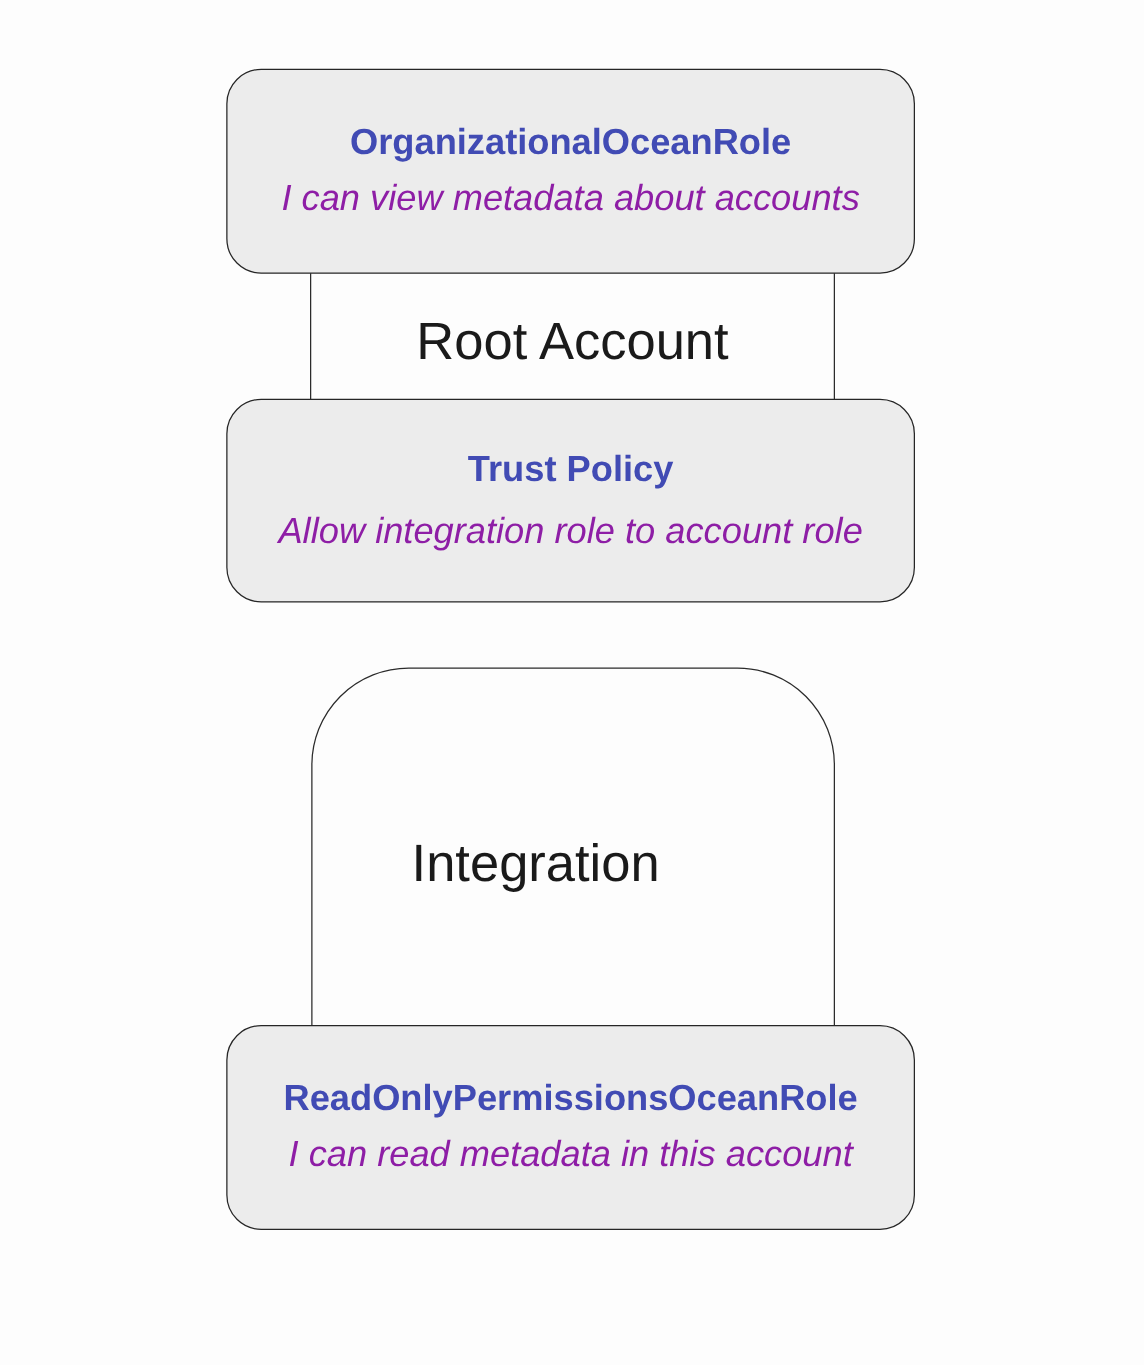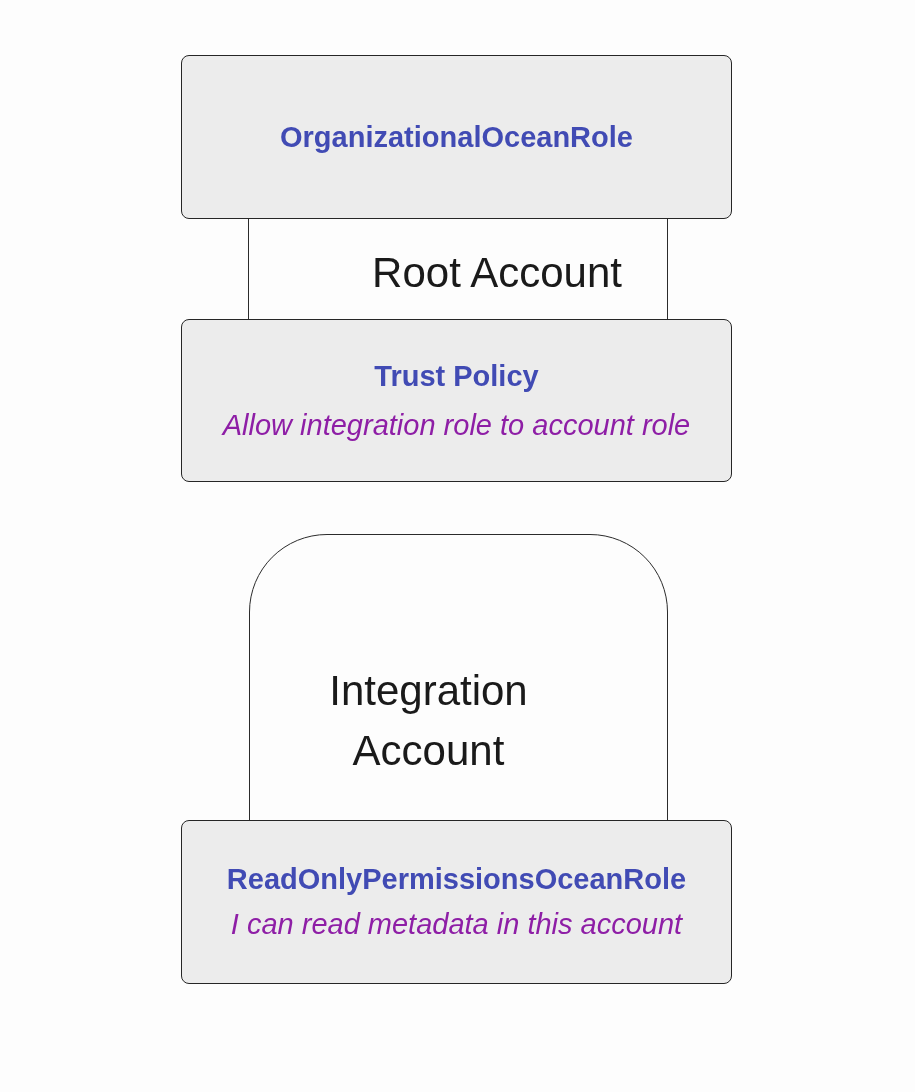--- a/index.html
+++ b/index.html
@@ -49,38 +49,37 @@
     z-index: 1;
     color: var(--account-label);
     font-size: 42px;
     text-align: center;
     line-height: 48px;
   }
   .root-label {
     left: 248px;
     top: 249px;
     width: 420px;
-    padding-left: 39px;
   }
   .integration-label {
     left: 249px;
     top: 661px;
     width: 359px;
     line-height: 60px;
   }
   .node {
     position: absolute;
     z-index: 2;
     left: 181px;
     width: 551px;
     height: 164px;
     box-sizing: border-box;
     background: var(--node-fill);
     border: 1.6px solid var(--node-border);
-    border-radius: 8px;
+    border-radius: 28px;
     display: flex;
     flex-direction: column;
     align-items: center;
     justify-content: center;
     gap: 16px;
     text-align: center;
   }
   .node-1 { top: 55px; }
   .node-2 { top: 319px; height: 163px; gap: 20px; }
   .node-3 { top: 820px; }
@@ -101,32 +100,32 @@
 <body>
 
 <div class="canvas">
 
   <div class="container container-root"></div>
 
   <div class="account-label root-label">Root Account</div>
 
   <div class="node node-1">
     <div class="node-title">OrganizationalOceanRole</div>
+    <div class="node-desc">I can view metadata about accounts</div>
   </div>
 
   <div class="node node-2">
     <div class="node-title">Trust Policy</div>
     <div class="node-desc">Allow integration role to account role</div>
   </div>
 
   <div class="container container-integration"></div>
 
   <div class="account-label integration-label">
     <span>Integration</span><br>
-    <span>Account</span>
   </div>
 
   <div class="node node-3">
     <div class="node-title">ReadOnlyPermissionsOceanRole</div>
     <div class="node-desc">I can read metadata in this account</div>
   </div>
 
 </div>
 
 </body></html>

